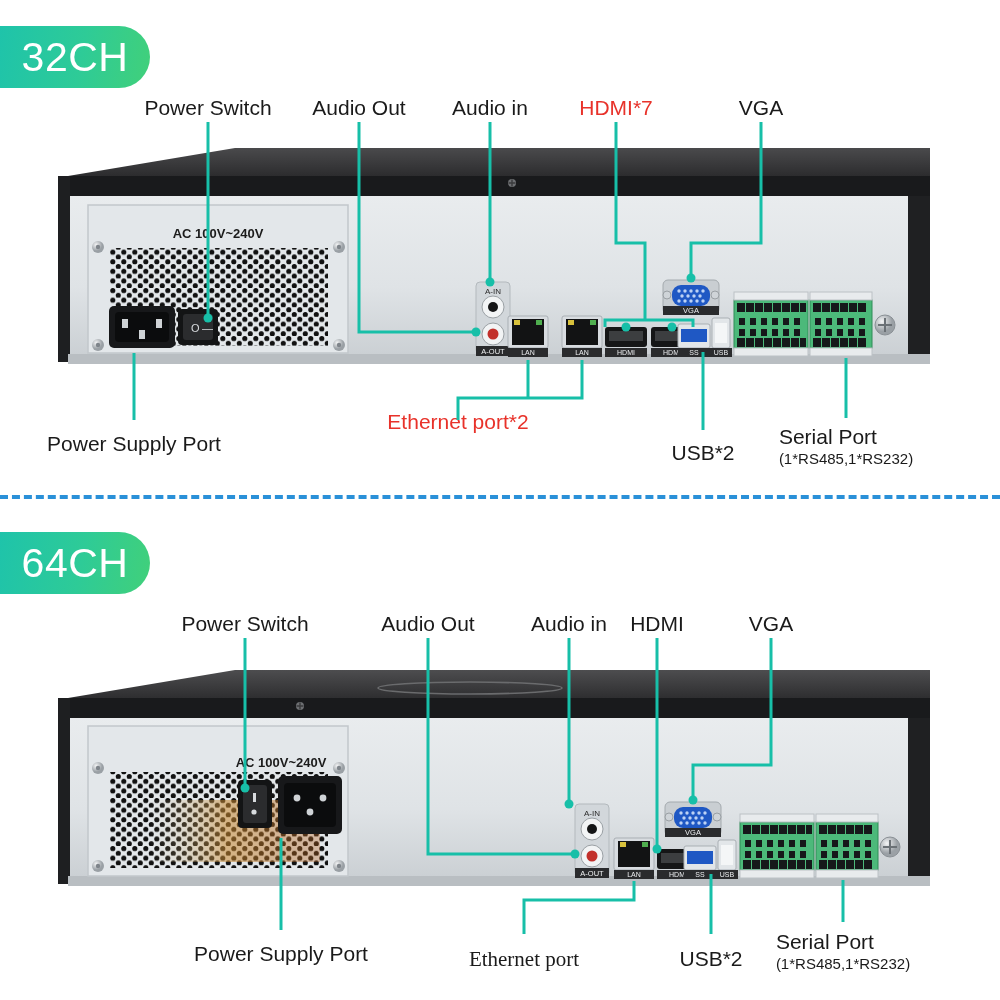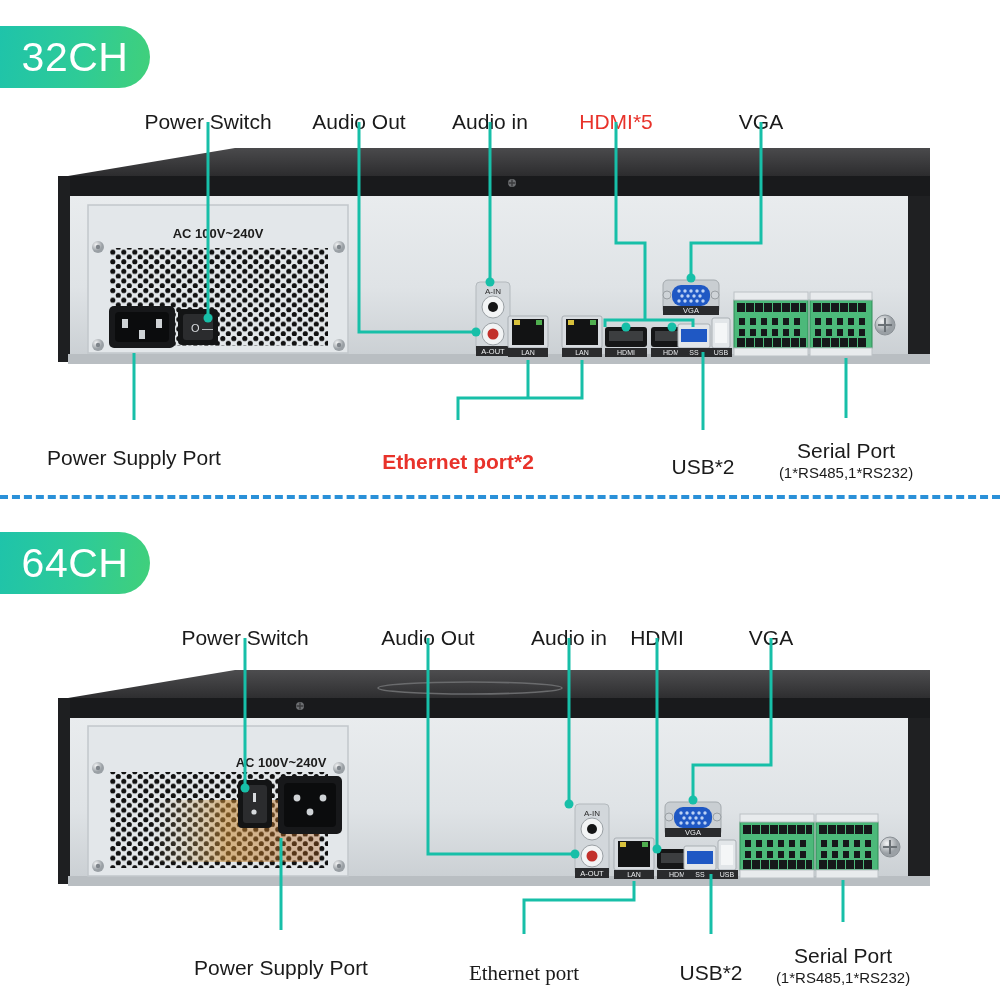--- a/index.html
+++ b/index.html
@@ -31,21 +31,21 @@
     background:linear-gradient(100deg,#1ec3ab 0%,#2ecb97 55%,#41d07a 100%);}
 
   .lbl{
     position:absolute;
     color:#1a1a1a;
     font-size:21px;
     white-space:nowrap;
     line-height:1.18;
   }
   .lbl.red{color:#e8322a;}
-  .lbl.c{transform:translateX(-50%);text-align:center;margin-top:14px;}
+  .lbl.c{transform:translateX(-50%);text-align:left;}
   .lbl .sub{display:block;font-size:15px;}
 
   .divider{
     position:absolute;left:0;top:495px;width:1000px;height:0;
     border-top:4px dashed #2a90d8;
   }
   svg{position:absolute;left:0;top:0;overflow:visible;}
   .leader{stroke:#17bfa8;stroke-width:3;fill:none;}
   .ldot{fill:#17bfa8;}
 </style>
@@ -54,25 +54,25 @@
 
 <div class="panel" id="panel-32">
 
   <div class="badge" id="badge-32">
     <span>32CH</span>
   </div>
 
   <div class="lbl c" style="left:208px;top:96px;">Power Switch</div>
   <div class="lbl c" style="left:359px;top:96px;">Audio Out</div>
   <div class="lbl c" style="left:490px;top:96px;">Audio in</div>
-  <div class="lbl c red" style="left:616px;top:96px;">HDMI*5</div>
+  <div class="lbl c red" style="left:616px;top:96px;">HDMI*7</div>
   <div class="lbl c" style="left:761px;top:96px;">VGA</div>
 
   <div class="lbl c" style="left:134px;top:432px;">Power Supply Port</div>
-  <div class="lbl c red" style="left:458px;top:436px;font-weight:bold;">Ethernet port*2</div>
+  <div class="lbl c red" style="left:458px;top:410px;">Ethernet port*2</div>
   <div class="lbl c" style="left:703px;top:441px;">USB*2</div>
   <div class="lbl c" style="left:846px;top:425px;">
     <span>Serial Port</span>
     <span class="sub">(1*RS485,1*RS232)</span>
   </div>
 
   <svg width="1000" height="492" viewBox="0 0 1000 492">
     <defs>
       <linearGradient id="lid32" x1="0" y1="0" x2="0" y2="1">
         <stop offset="0%" stop-color="#4a4a4c"></stop>

